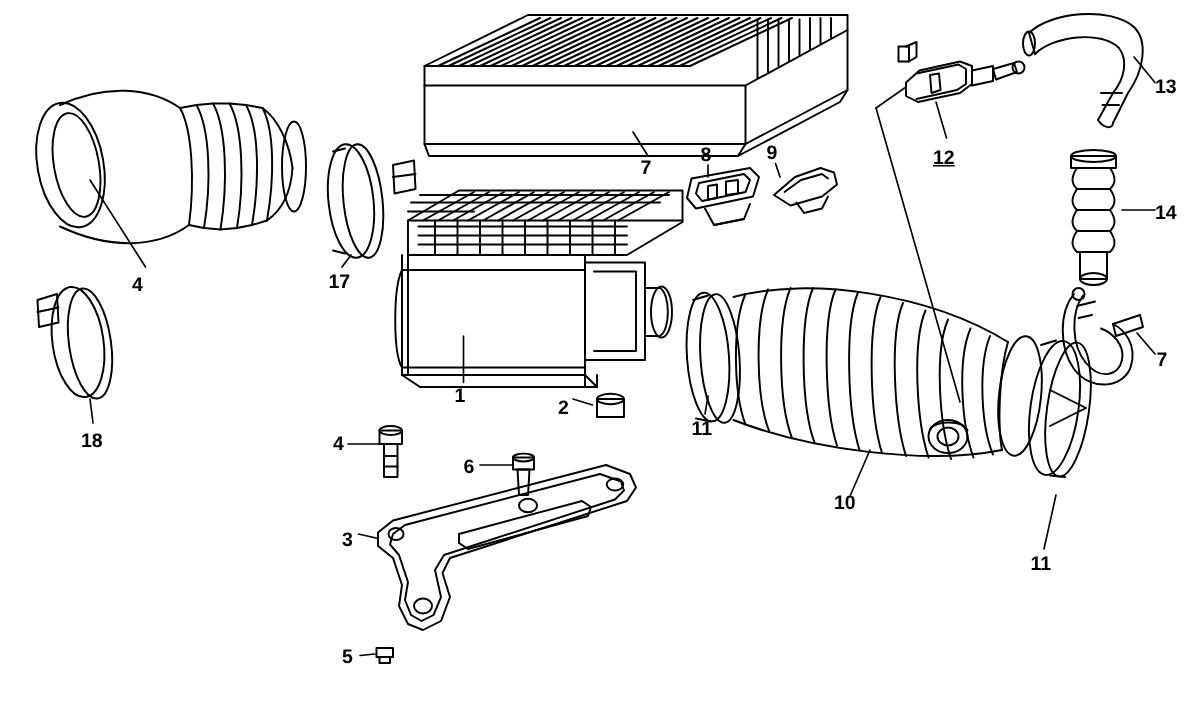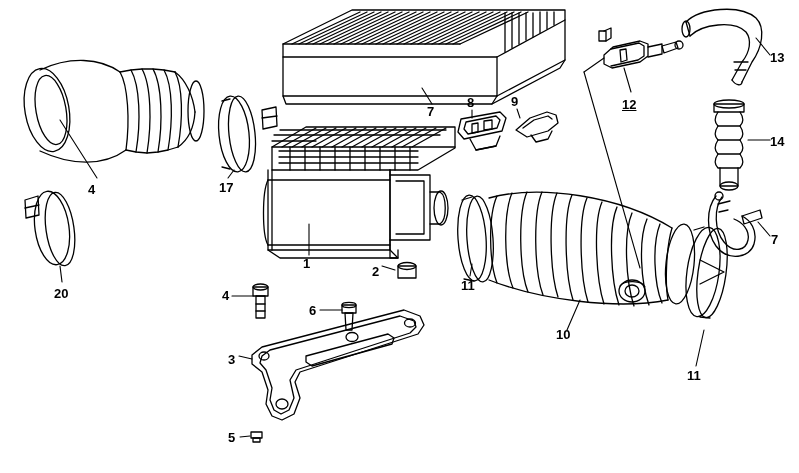--- a/index.html
+++ b/index.html
@@ -353,15 +353,15 @@
   <div class="lbl" style="left:511px; top:95px;">9</div>
   <div class="lbl" style="left:556px; top:328px;text-align:center;">10</div>
   <div class="lbl" style="left:461px; top:279px;">11</div>
   <div class="lbl" style="left:687px; top:369px;">11</div>
   <div class="lbl" style="left:622px; top:98px;text-decoration:underline;">12</div>
   <div class="lbl" style="left:770px; top:51px;">13</div>
   <div class="lbl" style="left:770px; top:135px;text-align:right;">14</div>
   <div class="lbl" style="left:771px; top:233px;">7</div>
   <div class="lbl" style="left:88px;  top:183px;">4</div>
   <div class="lbl" style="left:219px; top:181px;">17</div>
-  <div class="lbl" style="left:54px;  top:287px;">20</div>
+  <div class="lbl" style="left:54px;  top:287px;">18</div>
 
 </div>
 
 </body></html>

